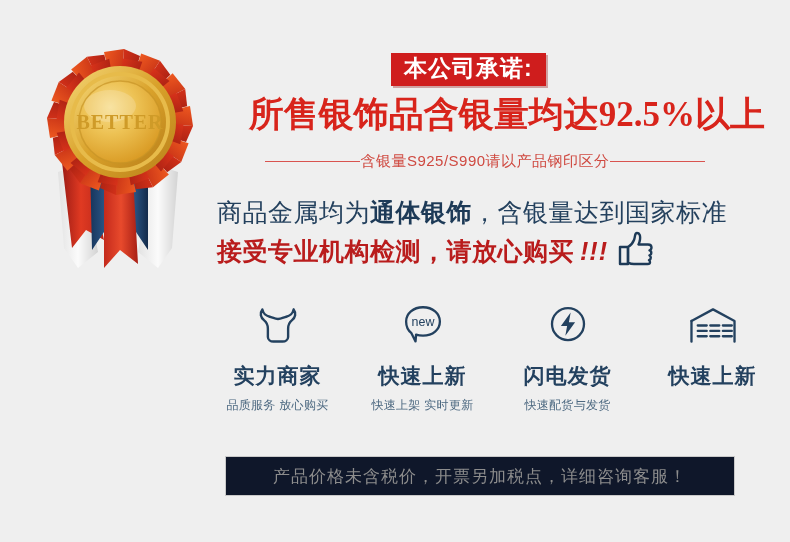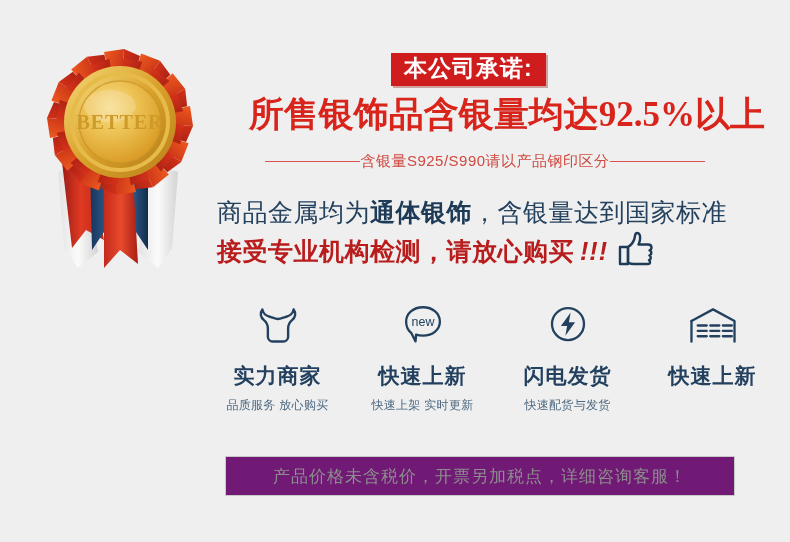--- a/index.html
+++ b/index.html
@@ -190,21 +190,21 @@
   .notice {
     position: absolute;
     left: 20px;
     top: 456px;
     width: 508px;
     height: 38px;
     border: 1px solid #c9c9c9;
     display: flex;
     align-items: center;
     justify-content: center;
-    background: #701a75;
+    background: #0f172a;
   }
   .notice span {
     color: #8d8d8d;
     font-family: "Liberation Serif", "DejaVu Serif", serif;
     font-size: 17px;
     letter-spacing: 1px;
     white-space: nowrap;
   }
 </style>
 </head>

